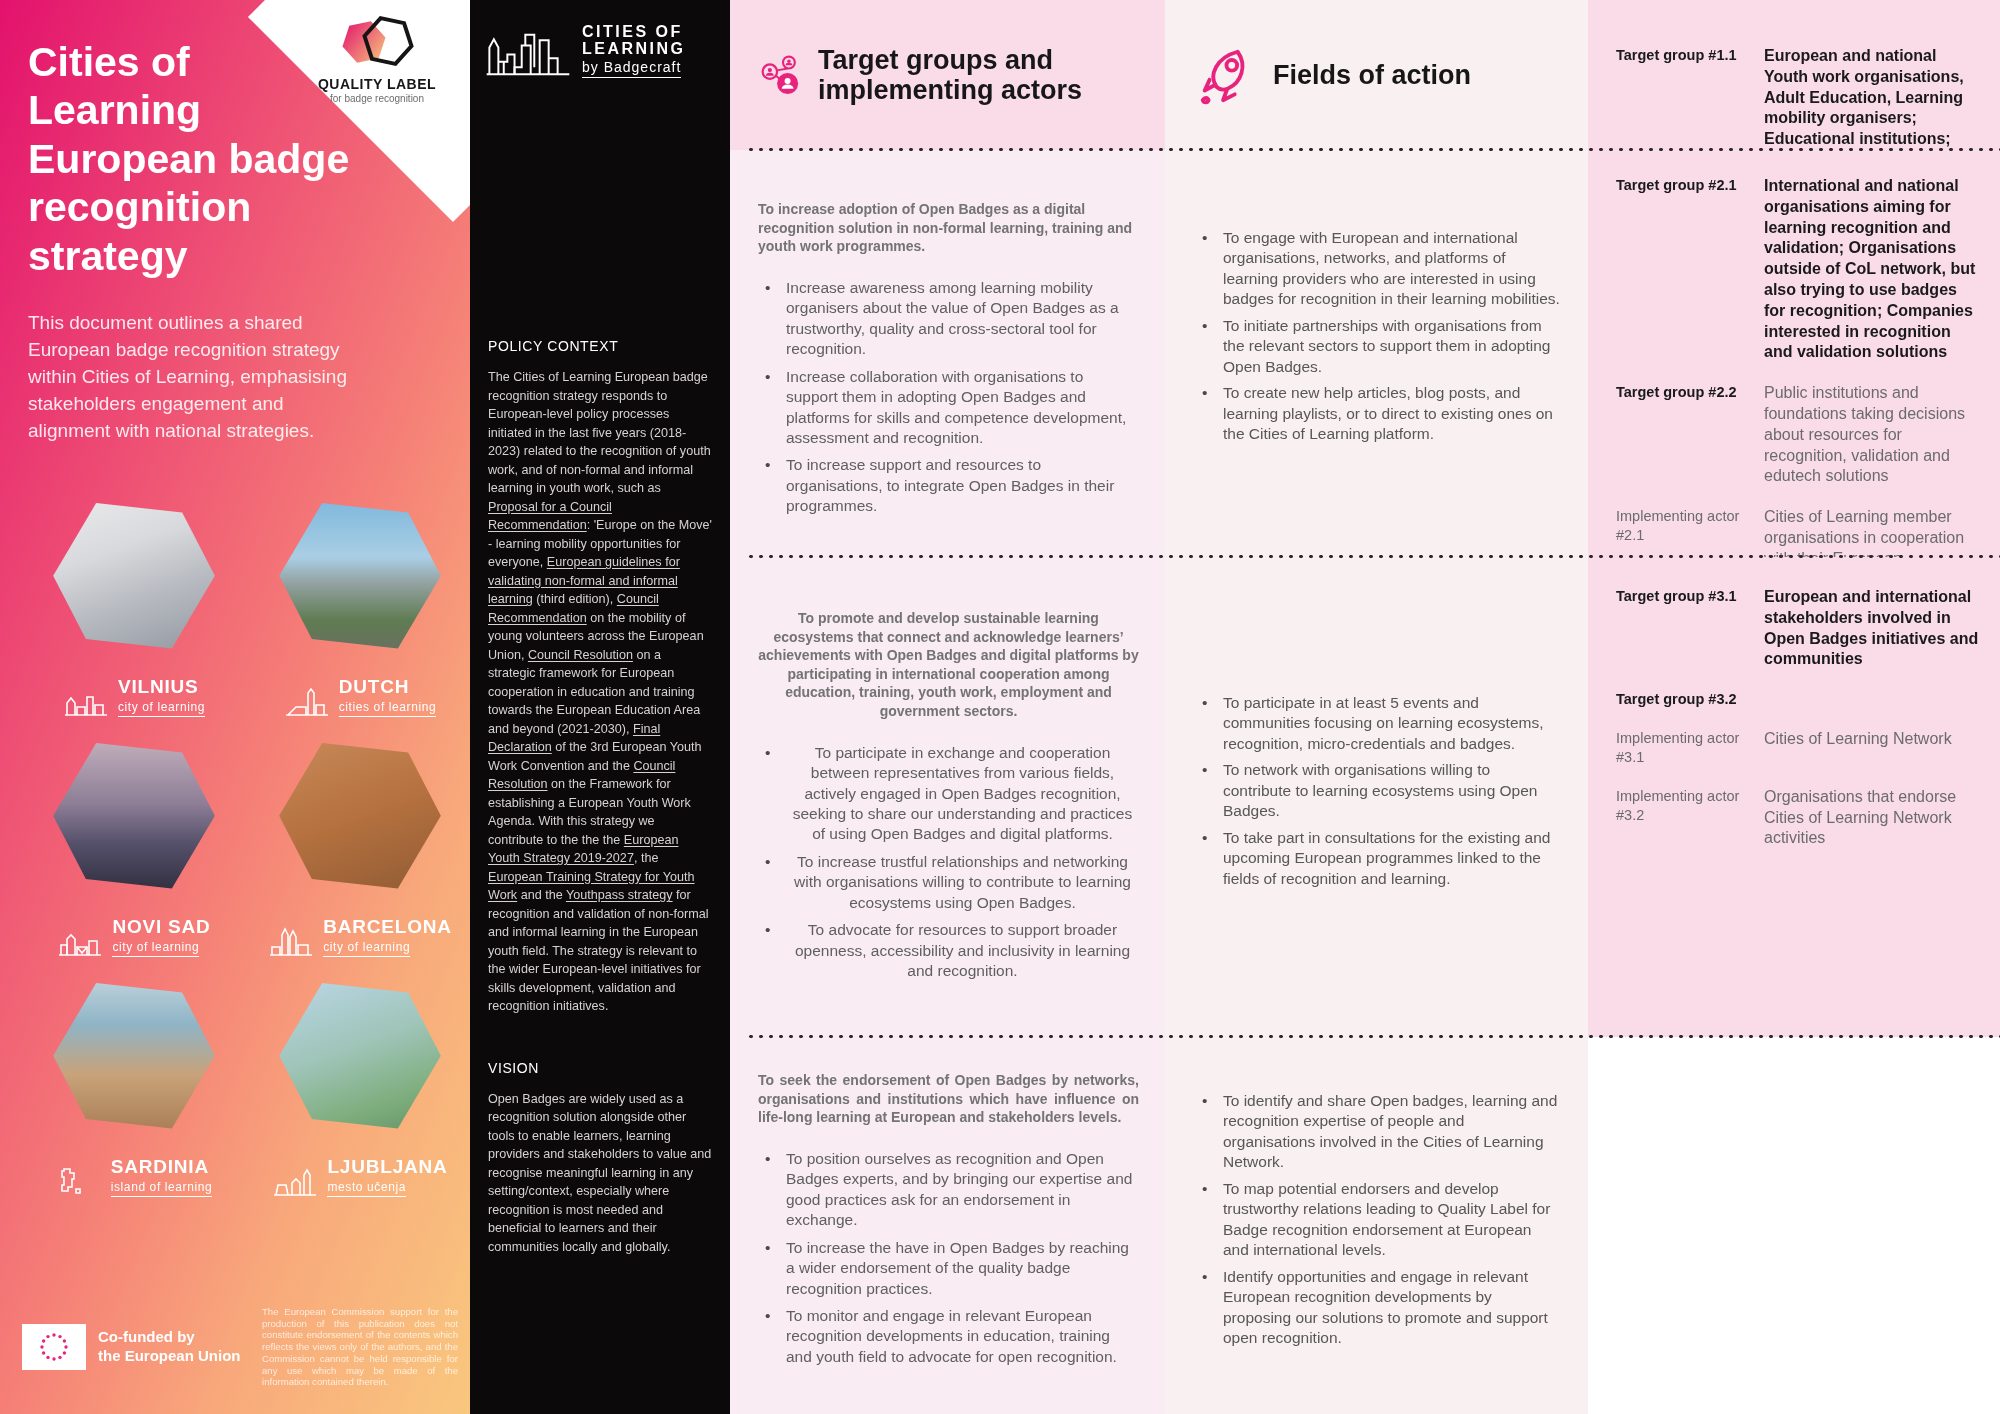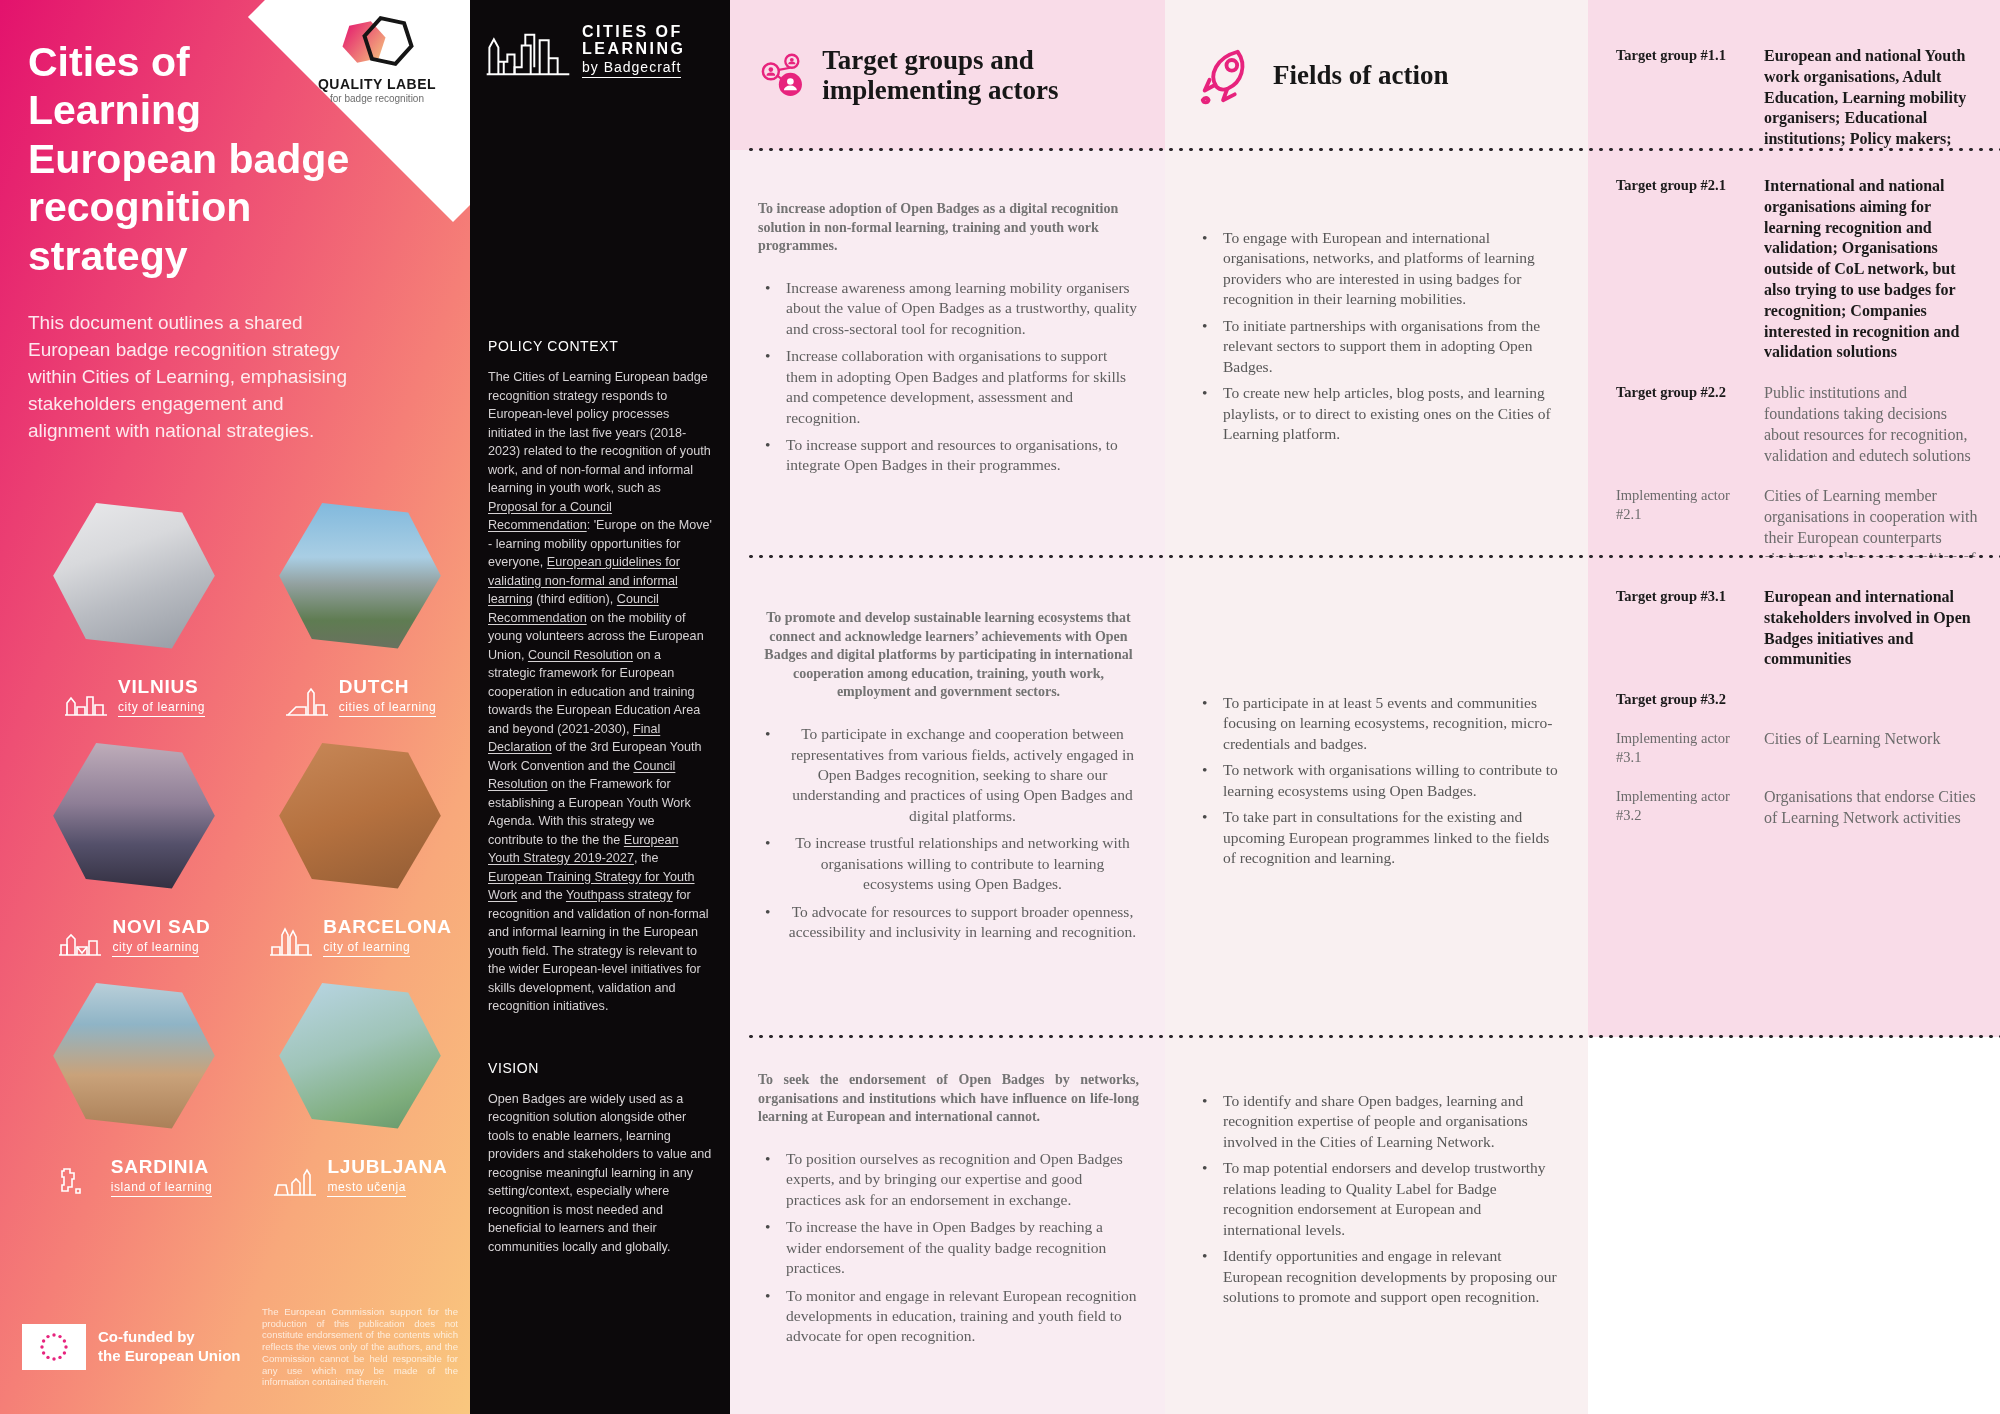--- a/index.html
+++ b/index.html
@@ -52,21 +52,21 @@
   .brand-l3{color:#fff;font-size:14px;letter-spacing:1px;border-bottom:1.5px solid #fff;display:inline-block;padding-bottom:2px;margin-top:2px;}
   .policy{margin:258px 18px 0 18px;}
   .black-h{color:#fff;font-size:14px;font-weight:400;letter-spacing:.6px;margin:0 0 14px 0;}
   .policy-body{font-size:12.6px;line-height:1.47;color:#d6d2d4;}
   .policy-body .plink{text-decoration:underline;text-underline-offset:2px;cursor:pointer;}
   .vision{margin:44px 18px 0 18px;}
   .vision-body{font-size:12.6px;line-height:1.47;color:#d6d2d4;}
   
   .right{
     position:relative;width:1270px;height:1326px;flex:none;
-    display:grid;grid-template-columns:435px 423px 412px;grid-template-rows:150px 407px 480px 377px;font-family:Liberation Serif, serif;
+    display:grid;grid-template-columns:435px 423px 412px;grid-template-rows:150px 407px 480px 377px;
   }
   .bg3{background:#f9dce8;}
   .bg4{background:#f9ecf2;}
   .bg5{background:#f9f0f1;}
   .cell{overflow:hidden;box-sizing:border-box;}
   .head{display:flex;align-items:center;gap:16px;padding-left:30px;padding-right:14px;}
   .head-title{font-size:27px;font-weight:700;color:#171717;line-height:1.13;}
   .dotline{
     position:absolute;left:16px;right:0;height:5px;
     background-image:radial-gradient(circle,#2f2a2e 1.6px,transparent 2px);
@@ -381,21 +381,21 @@
     <div class="trow tight">
       <div class="tlabel">Implementing actor #3.1</div>
       <div class="tvalue">Cities of Learning Network</div>
     </div>
     <div class="trow tight">
       <div class="tlabel">Implementing actor #3.2</div>
       <div class="tvalue">Organisations that endorse Cities of Learning Network activities</div>
     </div>
   </div>
   <div class="cell bg4 ablock b3">
-    <p class="alead just">To seek the endorsement of Open Badges by networks, organisations and institutions which have influence on life-long learning at European and international cannot.</p>
+    <p class="alead just">To seek the endorsement of Open Badges by networks, organisations and institutions which have influence on life-long learning at European and stakeholders levels.</p>
     <ul class="bullets">
         <li>To position ourselves as recognition and Open Badges experts, and by bringing our expertise and good practices ask for an endorsement in exchange.</li>
         <li>To increase the have in Open Badges by reaching a wider endorsement of the quality badge recognition practices.</li>
         <li>To monitor and engage in relevant European recognition developments in education, training and youth field to advocate for open recognition.</li>
       </ul>
   </div>
   <div class="cell bg5 fblock b3">
     <ul class="bullets">
         <li>To identify and share Open badges, learning and recognition expertise of people and organisations involved in the Cities of Learning Network.</li>
         <li>To map potential endorsers and develop trustworthy relations leading to Quality Label for Badge recognition endorsement at European and international levels.</li>

